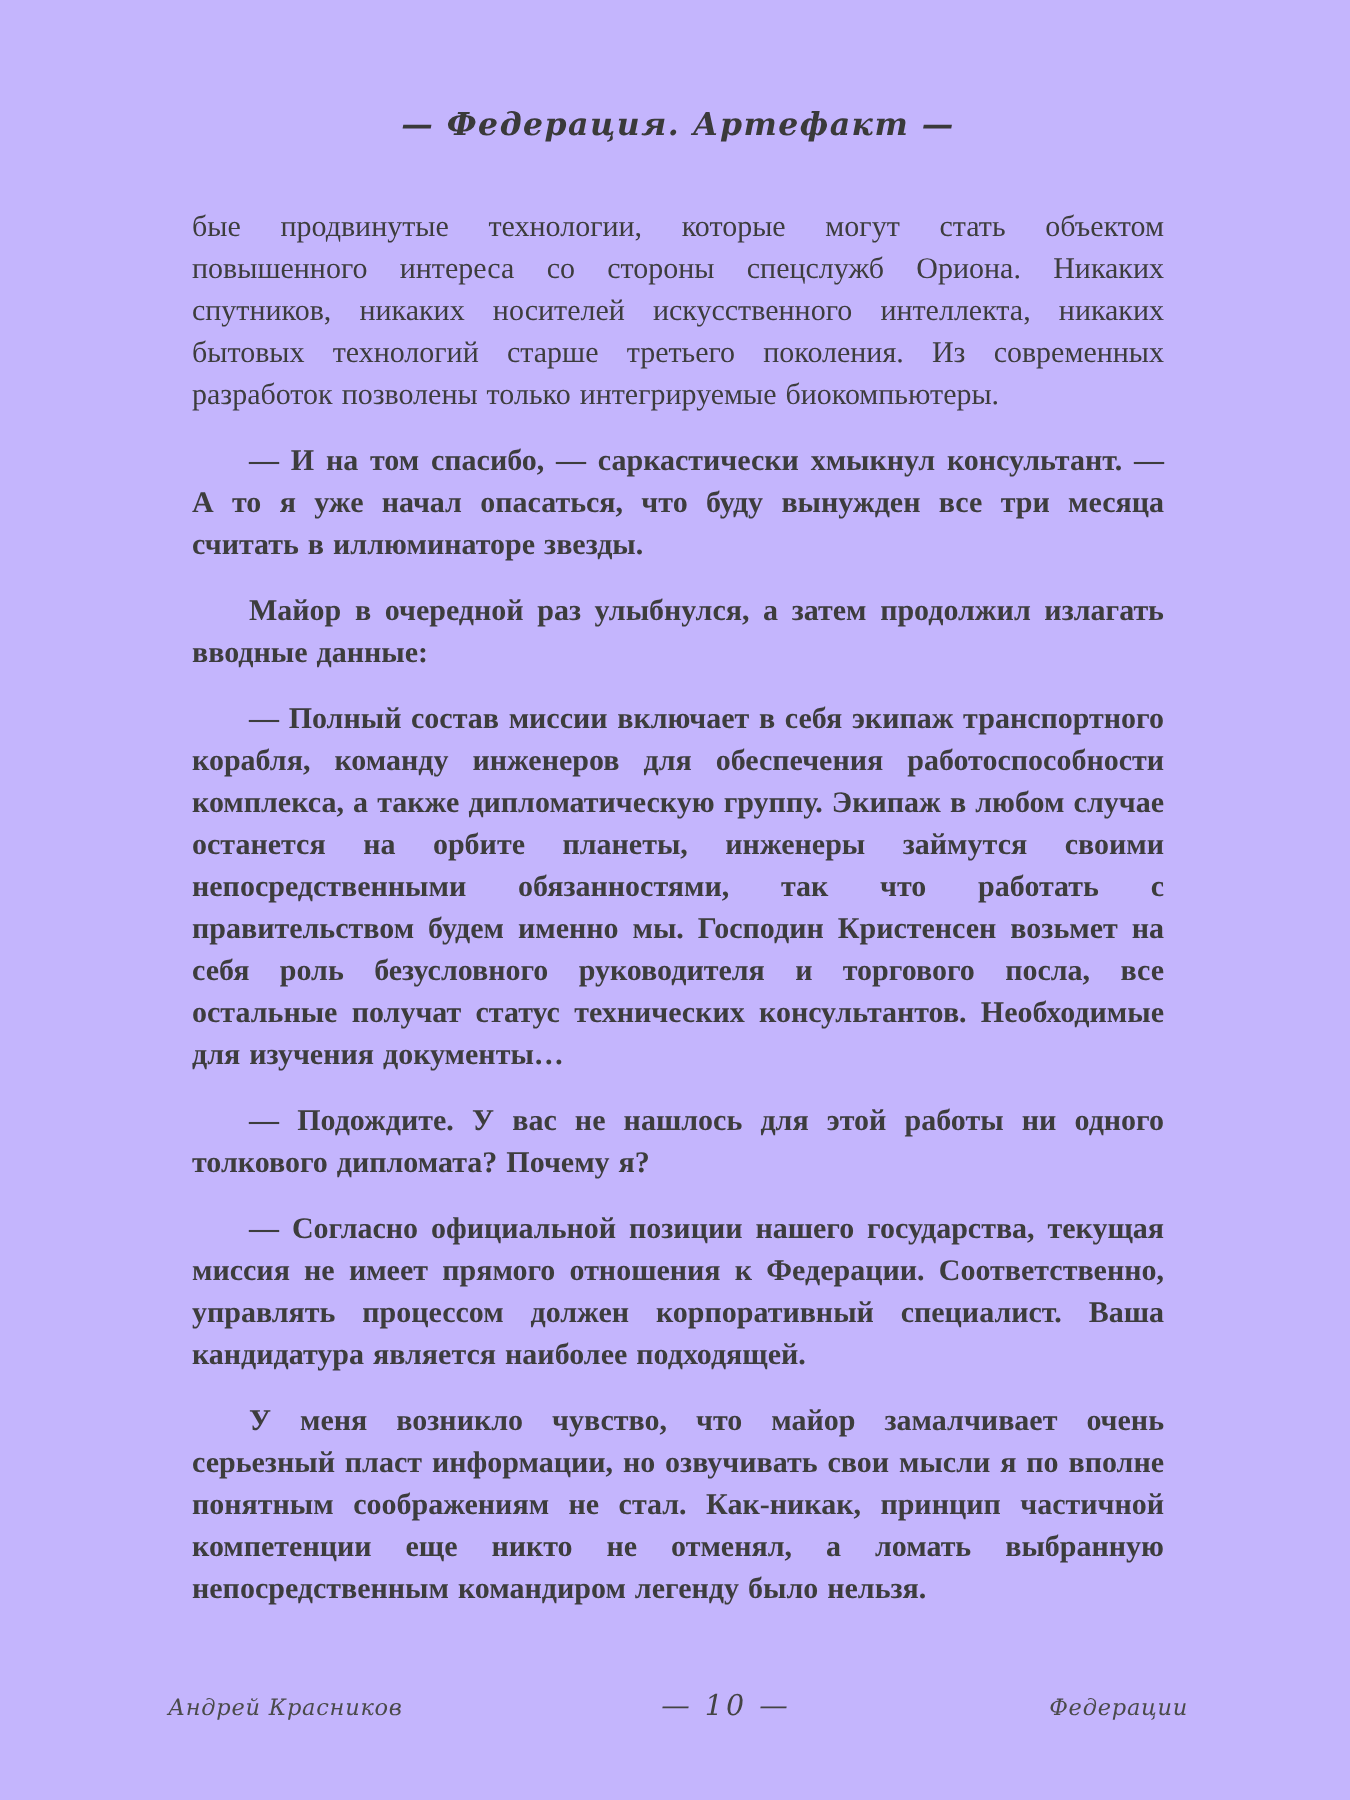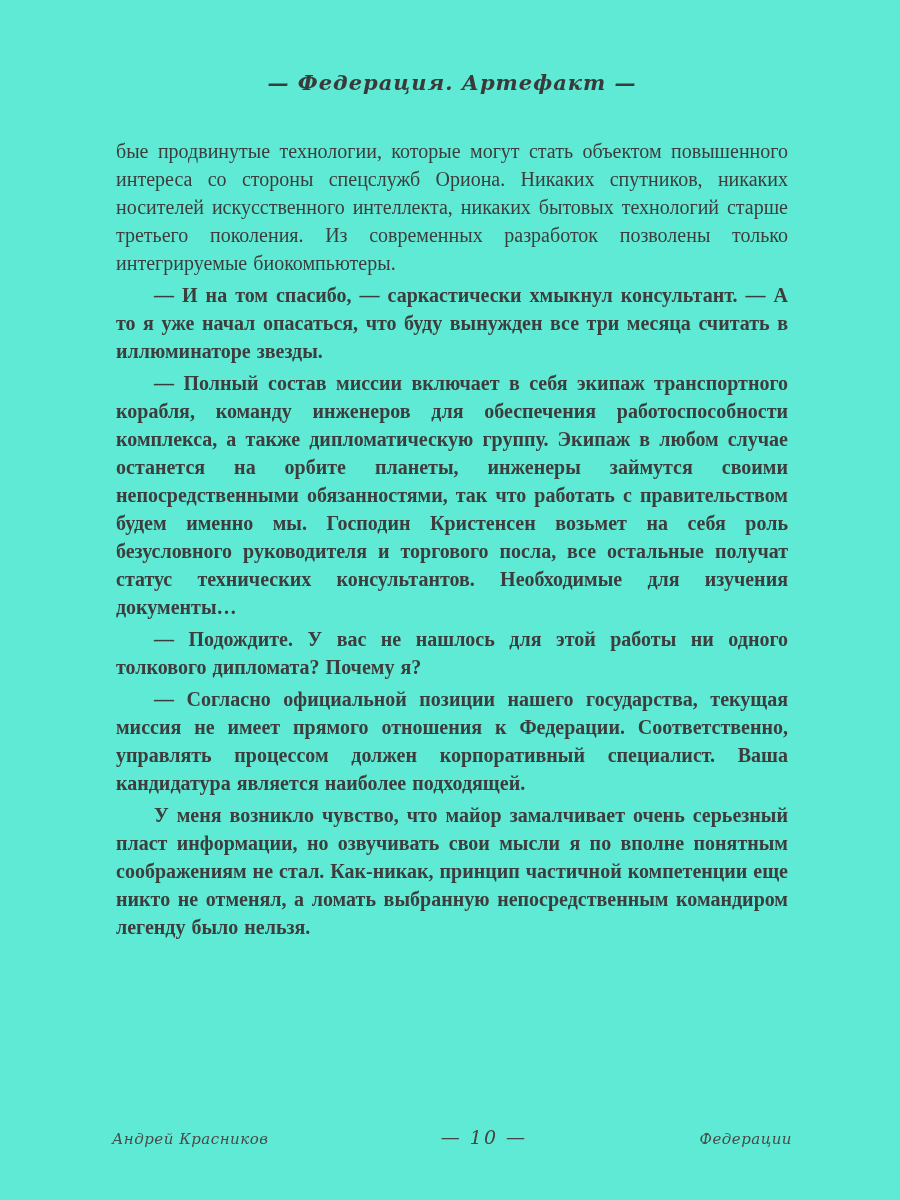--- a/index.html
+++ b/index.html
@@ -4,21 +4,21 @@
 <style>
   html, body {
     margin: 0;
     padding: 0;
     background: #ffffff;
   }
   .page {
     position: relative;
     width: 900px;
     height: 1200px;
-    background: #5eead4;
+    background: #c4b5fd;
     box-sizing: border-box;
     padding: 70px 108px 0 112px;
     font-family: "Liberation Serif", "DejaVu Serif", serif;
     color: #3d3d3d;
     overflow: hidden;
   }
   .running-head {
     text-align: center;
     font-family: "DejaVu Serif", serif;
     font-style: italic;
@@ -28,21 +28,21 @@
     color: #3a3a3a;
     margin-bottom: 42px;
   }
   .body-text {
     font-size: 20px;
     line-height: 28px;
     text-align: justify;
     word-spacing: 1px;
   }
   p.para {
-    margin: 4px;
+    margin: 16px;
     padding: 0;
   }
   p.indent {
     text-indent: 38px;
     font-weight: bold;
   }
   .page-footer {
     position: absolute;
     left: 112px;
     right: 108px;
@@ -70,20 +70,21 @@
 
 <div class="page">
 
   <div class="running-head">
     <span>— Федерация. Артефакт —</span>
   </div>
 
   <div class="body-text">
       <p class="para">бые продвинутые технологии, которые могут стать объектом повышенного интереса со стороны спецслужб Ориона. Никаких спутников, никаких носителей искусственного интеллекта, никаких бытовых технологий старше третьего поколения. Из современных разработок позволены только интегрируемые биокомпьютеры.</p>
       <p class="para indent">— И на том спасибо, — саркастически хмыкнул консультант. — А то я уже начал опасаться, что буду вынужден все три месяца считать в иллюминаторе звезды.</p>
+      <p class="para indent">Майор в очередной раз улыбнулся, а затем продолжил излагать вводные данные:</p>
       <p class="para indent">— Полный состав миссии включает в себя экипаж транспортного корабля, команду инженеров для обеспечения работоспособности комплекса, а также дипломатическую группу. Экипаж в любом случае останется на орбите планеты, инженеры займутся своими непосредственными обязанностями, так что работать с правительством будем именно мы. Господин Кристенсен возьмет на себя роль безусловного руководителя и торгового посла, все остальные получат статус технических консультантов. Необходимые для изучения документы…</p>
       <p class="para indent">— Подождите. У вас не нашлось для этой работы ни одного толкового дипломата? Почему я?</p>
       <p class="para indent">— Согласно официальной позиции нашего государства, текущая миссия не имеет прямого отношения к Федерации. Соответственно, управлять процессом должен корпоративный специалист. Ваша кандидатура является наиболее подходящей.</p>
       <p class="para indent">У меня возникло чувство, что майор замалчивает очень серьезный пласт информации, но озвучивать свои мысли я по вполне понятным соображениям не стал. Как-никак, принцип частичной компетенции еще никто не отменял, а ломать выбранную непосредственным командиром легенду было нельзя.</p>
     </div>
 
   <div class="page-footer">
     <span class="footer-author">Андрей Красников</span>
     <span class="footer-pagenum">— 10 —</span>
     <span class="footer-series">Федерации</span>

